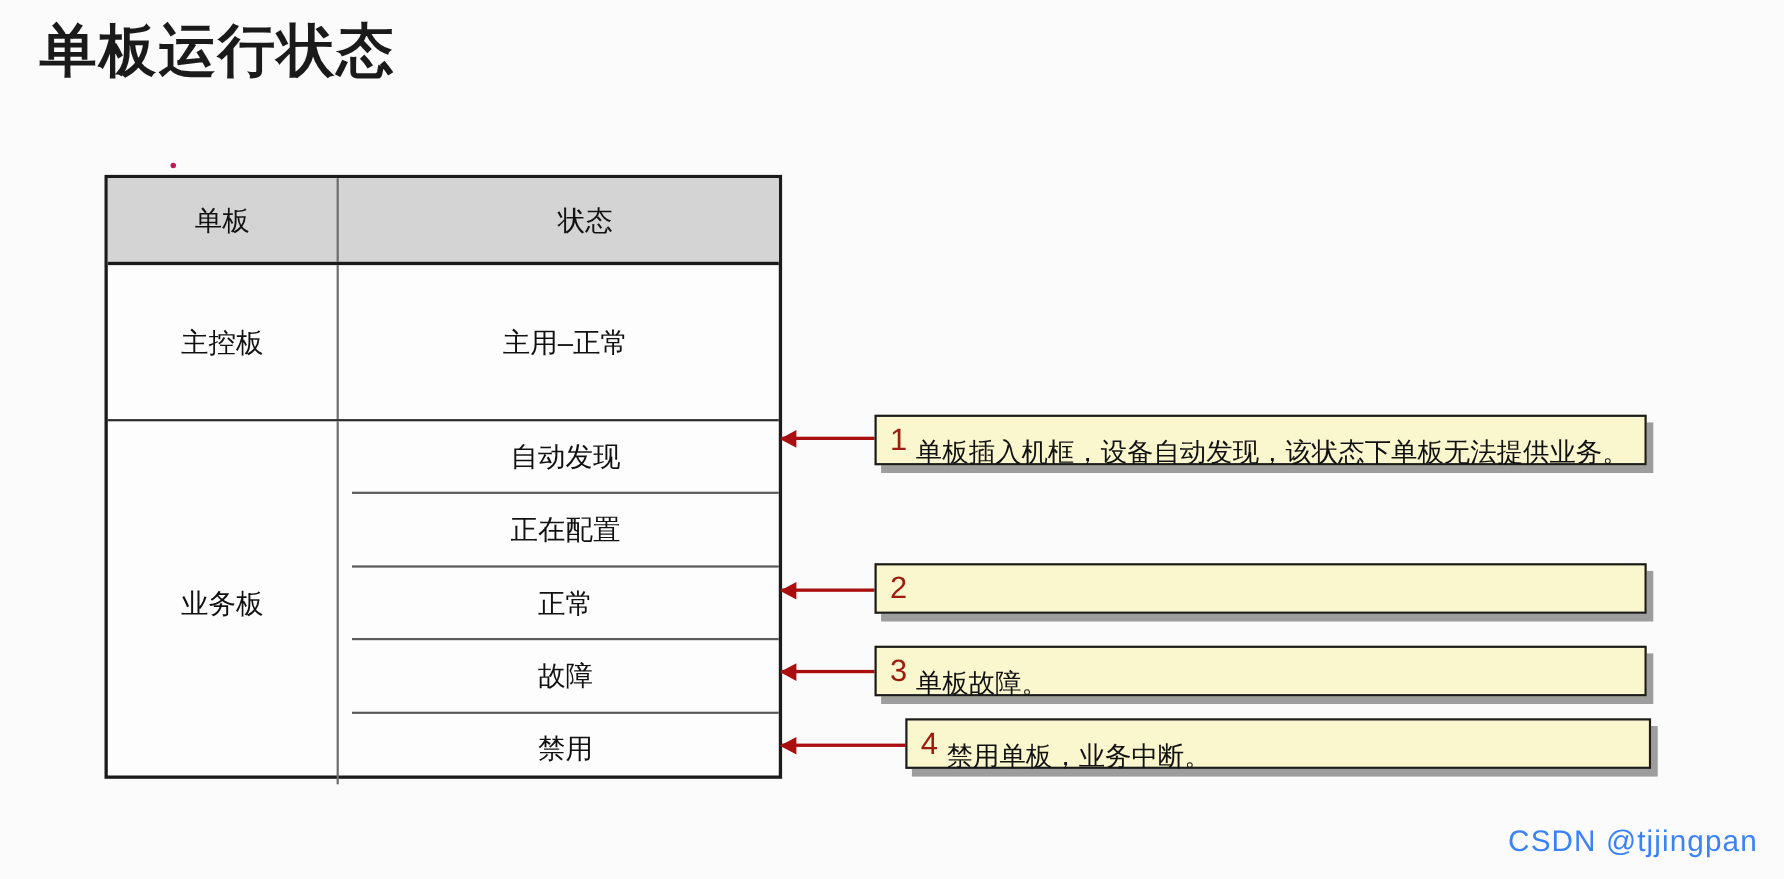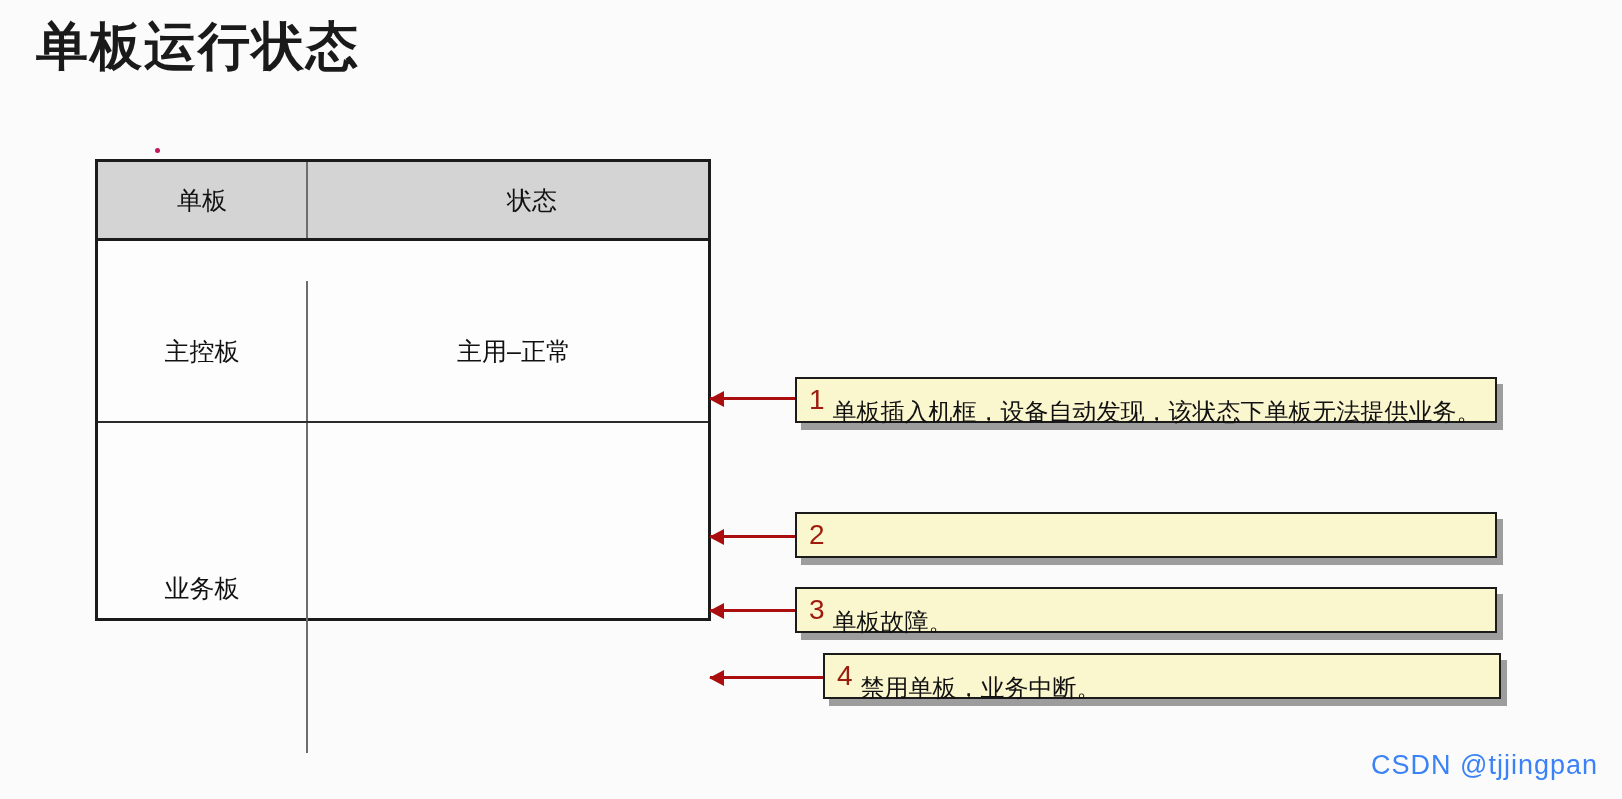--- a/index.html
+++ b/index.html
@@ -37,27 +37,26 @@
     background: #C2185B;
     border-radius: 50%;
   }
 
   
   #status-table {
     position: absolute;
     left: 95px;
     top: 159px;
     width: 616px;
-    height: 462px;
+    height: 549px;
     border: 3px solid #1b1b1b;
     box-sizing: border-box;
     background: #FDFDFD;
     display: flex;
     flex-direction: column;
-    gap: 40px;
   }
   .table-header-row {
     display: flex;
     height: 76px;
     flex: 0 0 76px;
     background: #D4D4D4;
     border-bottom: 3px solid #1b1b1b;
   }
   .th {
     display: flex;
@@ -206,20 +205,27 @@
 
     <div class="group-row group-main">
       <div class="group-label">主控板</div>
       <div class="group-states">
         <div class="state-cell">主用–正常</div>
       </div>
     </div>
 
     <div class="group-row group-service">
       <div class="group-label">业务板</div>
+      <div class="group-states">
+        <div class="state-cell">自动发现</div>
+        <div class="state-cell">正在配置</div>
+        <div class="state-cell">正常</div>
+        <div class="state-cell">故障</div>
+        <div class="state-cell">禁用</div>
+      </div>
     </div>
 
   </div>
 </div>
 
 <div class="arrow" id="arrow-1"></div>
 <div class="arrow" id="arrow-2"></div>
 <div class="arrow" id="arrow-3"></div>
 <div class="arrow" id="arrow-4"></div>
 

